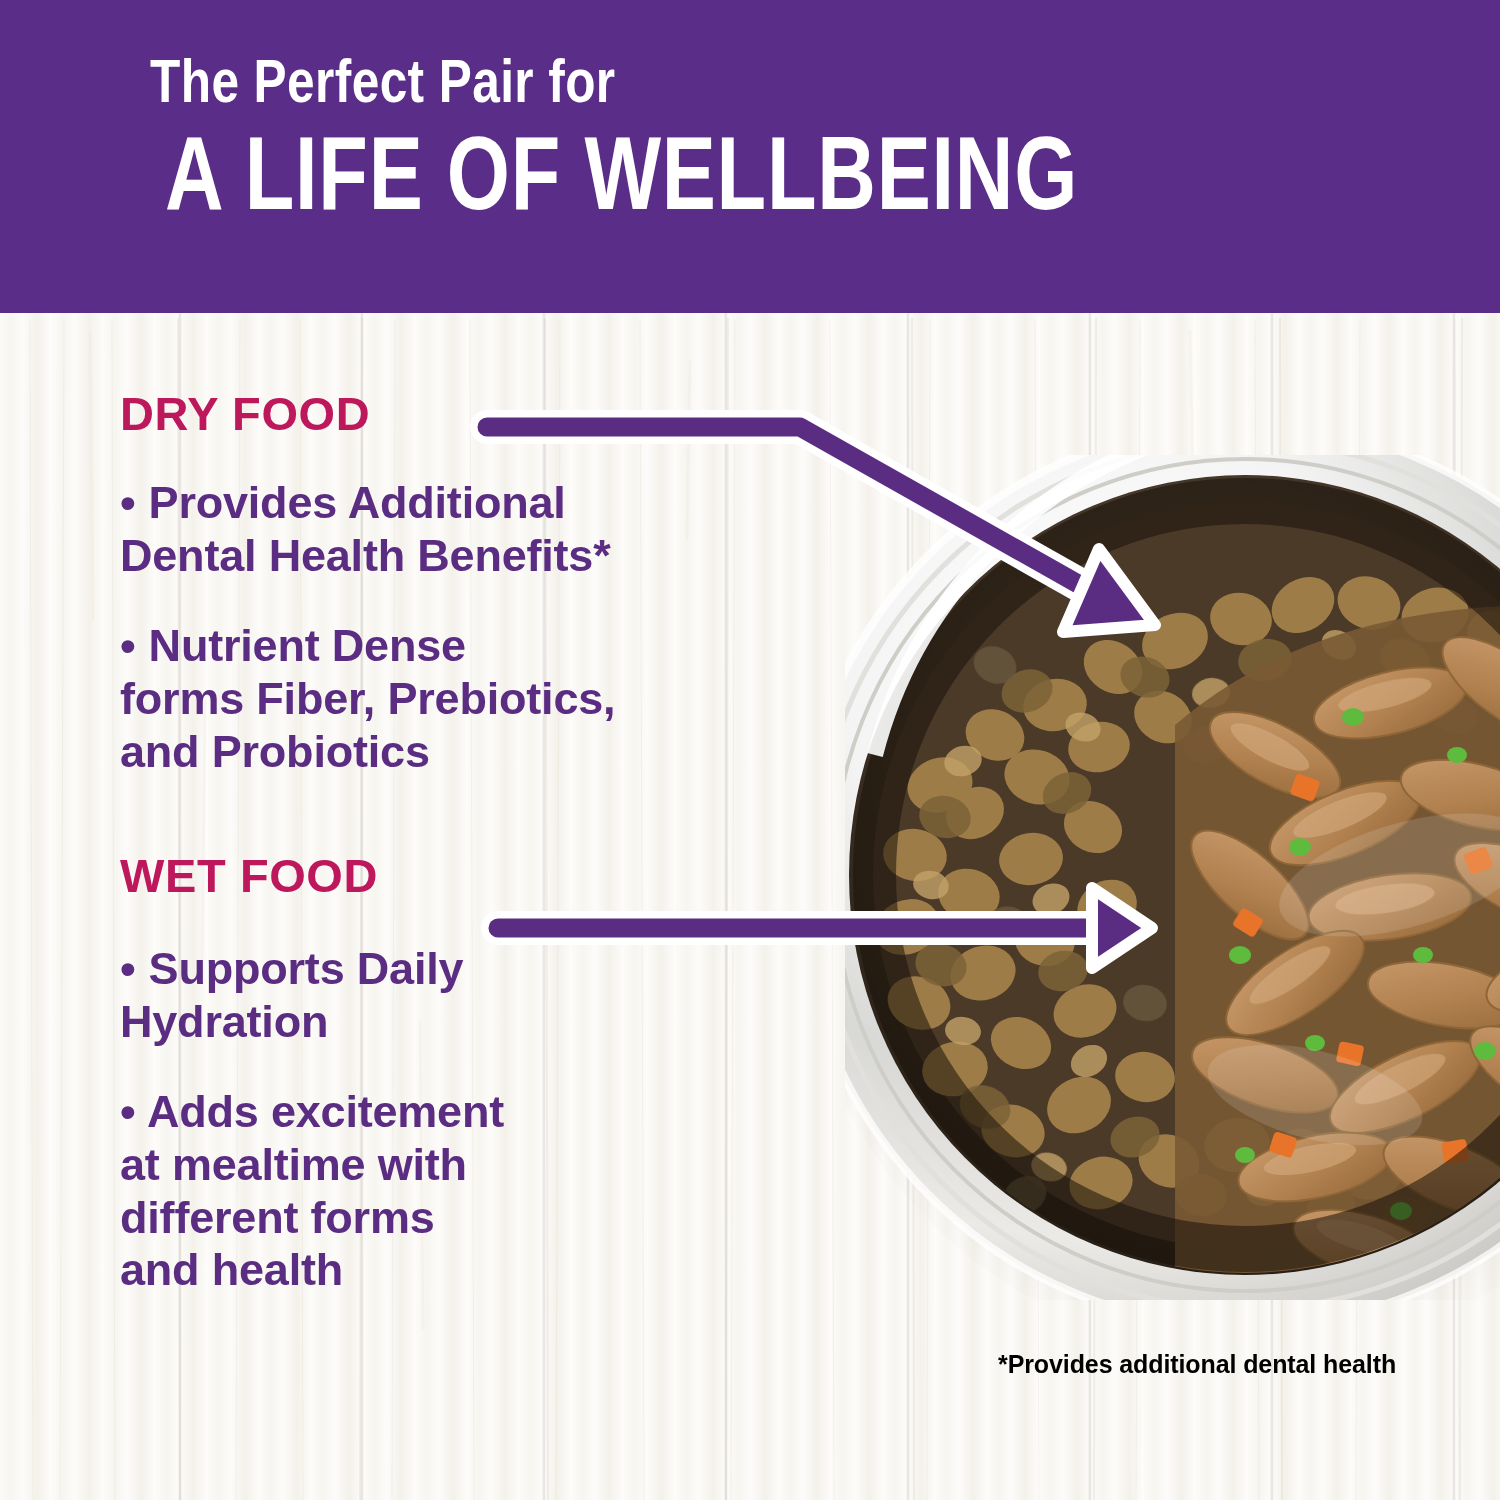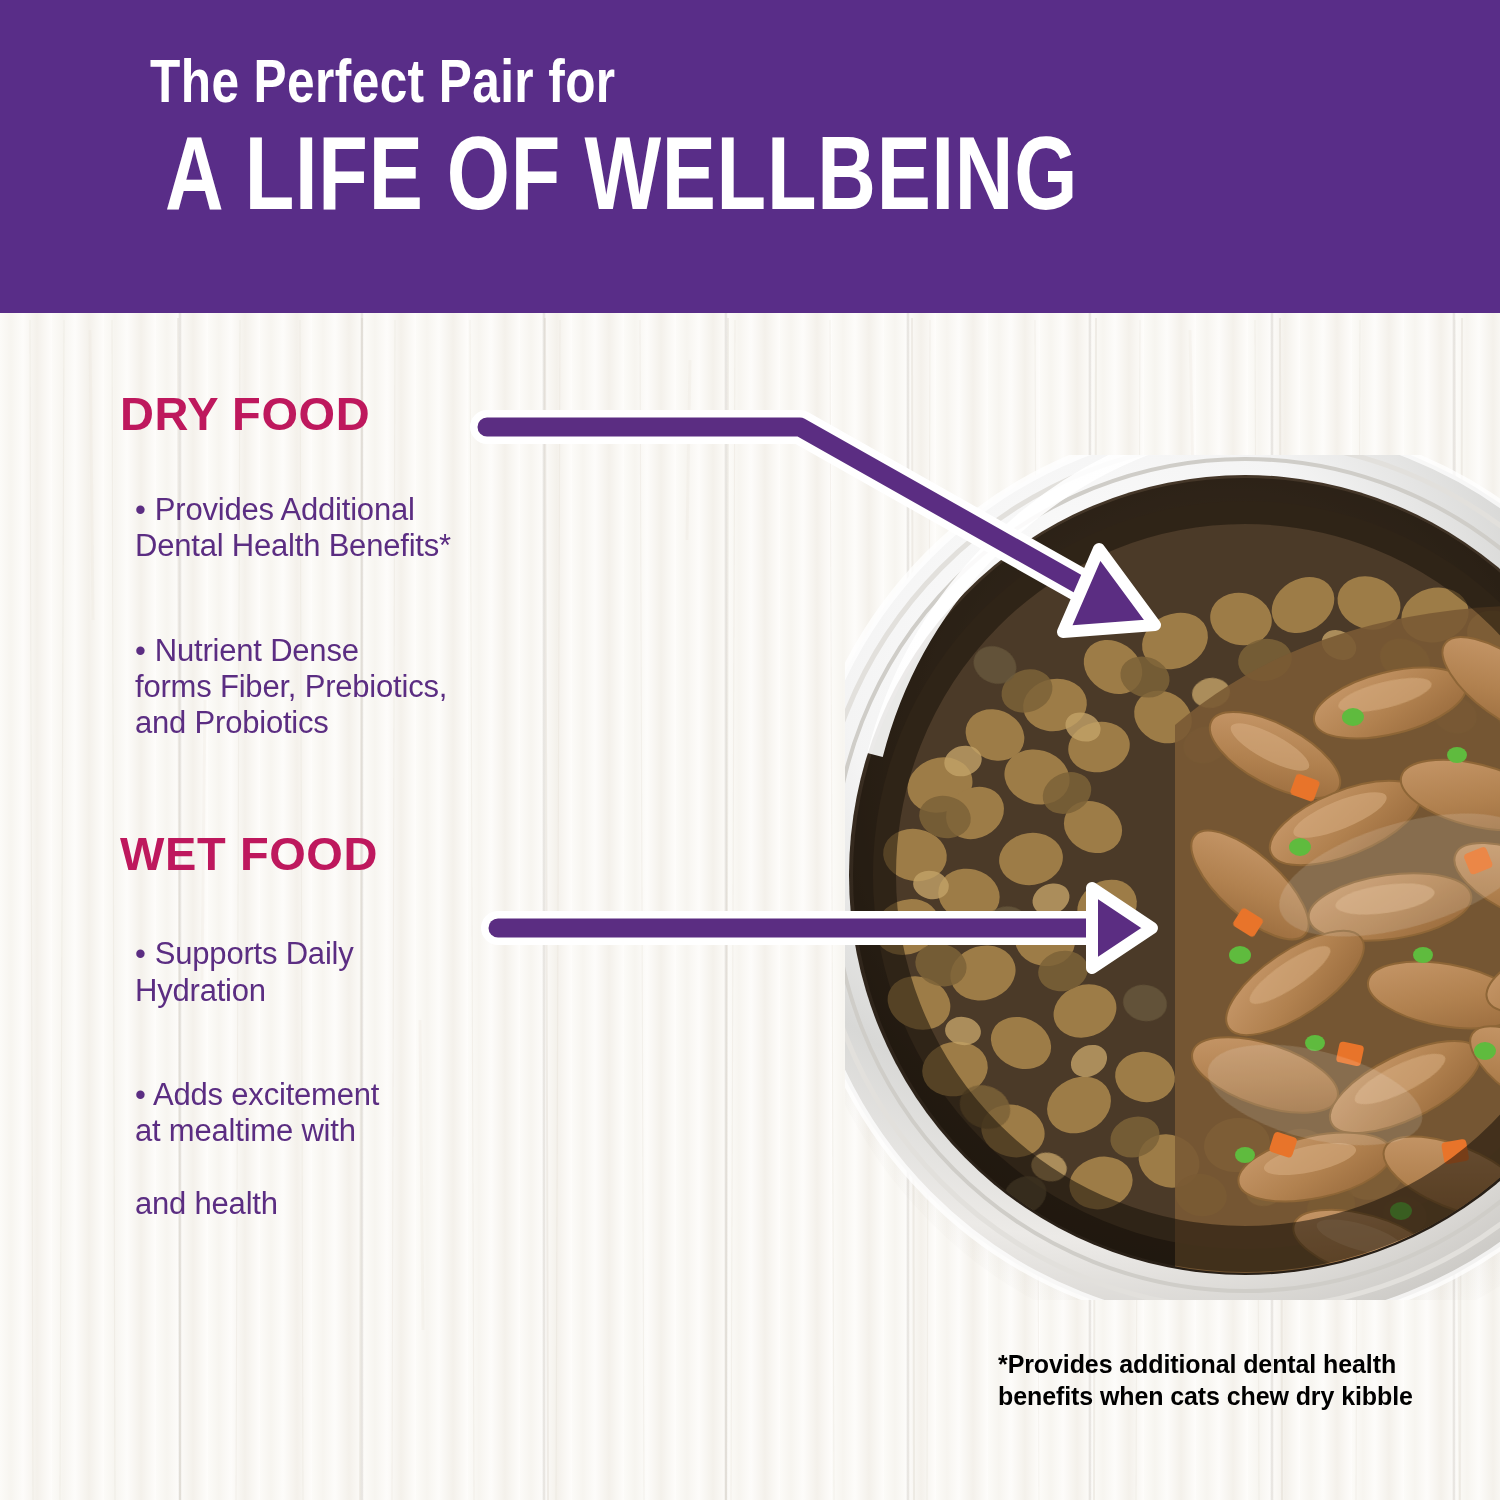--- a/index.html
+++ b/index.html
@@ -112,24 +112,24 @@
     color: #be185d;
     font-size: 47px;
     font-weight: bold;
     letter-spacing: 0.6px;
     line-height: 1;
     margin: 0;
     white-space: nowrap;
   }
   .bullet-block {
     color: #5b2d82;
-    font-size: 31px;
-    font-weight: normal;
+    font-size: 45px;
+    font-weight: bold;
     line-height: 1.17;
-    margin: 15px;
+    margin: 0;
     letter-spacing: -0.2px;
   }
   .b-dot { letter-spacing: 0.5px; }
 
   .gap-a { height: 40px; }
   .gap-b { height: 38px; }
   .gap-c { height: 74px; }
   .gap-d { height: 44px; }
   .gap-e { height: 38px; }
 
@@ -441,21 +441,21 @@
       <span class="b-dot">•</span>
       <span>Supports Daily</span><br>
       <span>Hydration</span>
     </div>
     <div class="gap-e"></div>
 
     <div class="bullet-block">
       <span class="b-dot">•</span>
       <span>Adds excitement</span><br>
       <span>at mealtime with</span><br>
-      <br>
+      <span>different forms</span><br>
       <span>and health</span>
     </div>
   </div>
 
   <svg class="arrows" viewBox="0 0 1500 1500">
 
     <g>
       <path d="M487 427 L800 427 L1110 602" fill="none" stroke="#ffffff" stroke-width="34" stroke-linecap="round" stroke-linejoin="round"></path>
       <path d="M487 427 L800 427 L1110 602" fill="none" stroke="#5b2d82" stroke-width="19" stroke-linecap="round" stroke-linejoin="round"></path>
       <polygon points="1099,549 1155,625 1063,632" fill="#5b2d82" stroke="#ffffff" stroke-width="12" stroke-linejoin="round"></polygon>
@@ -463,16 +463,15 @@
 
     <g>
       <path d="M498 928 L1100 928" fill="none" stroke="#ffffff" stroke-width="34" stroke-linecap="round"></path>
       <path d="M498 928 L1100 928" fill="none" stroke="#5b2d82" stroke-width="19" stroke-linecap="round"></path>
       <polygon points="1092,888 1152,928 1092,968" fill="#5b2d82" stroke="#ffffff" stroke-width="12" stroke-linejoin="round"></polygon>
     </g>
   </svg>
 
   <div class="footnote">
     <div>*Provides additional dental health</div>
-    <div>benefits when cats chew dry kibble</div>
   </div>
 
 </div>
 
 </body></html>

